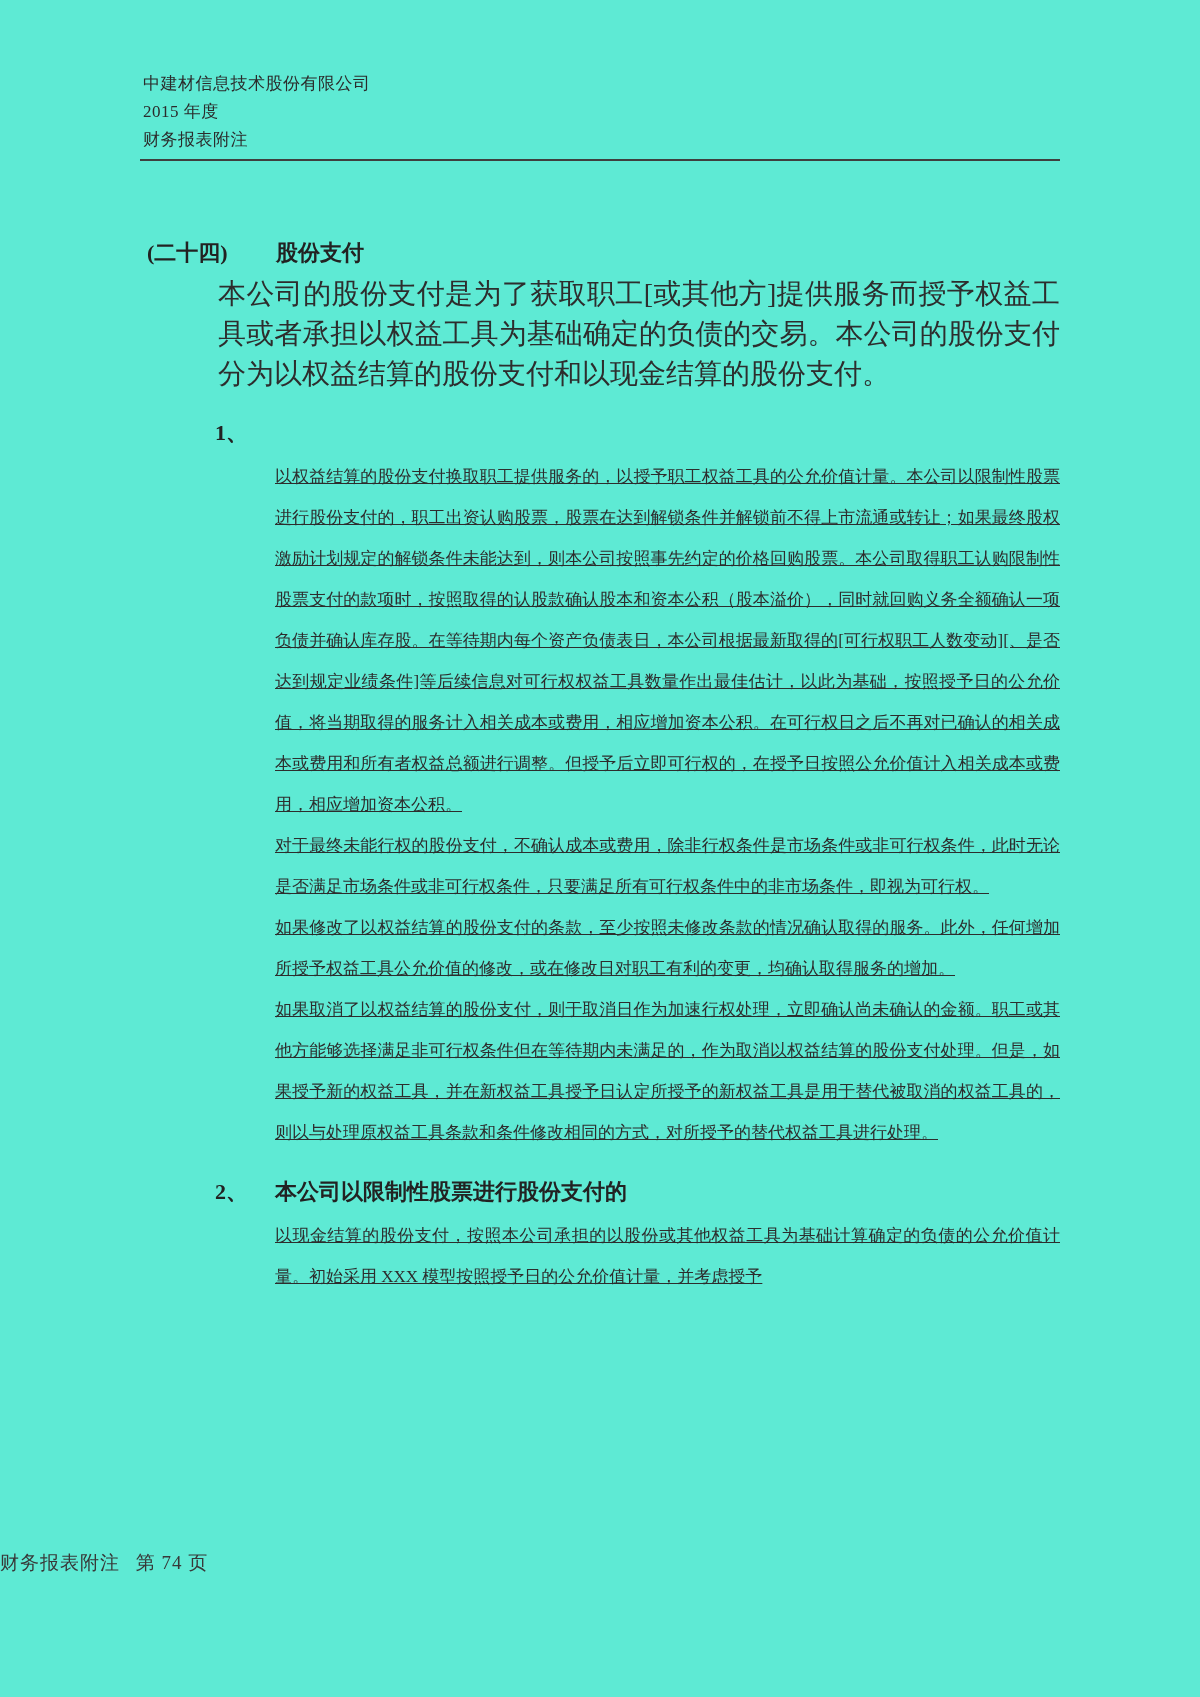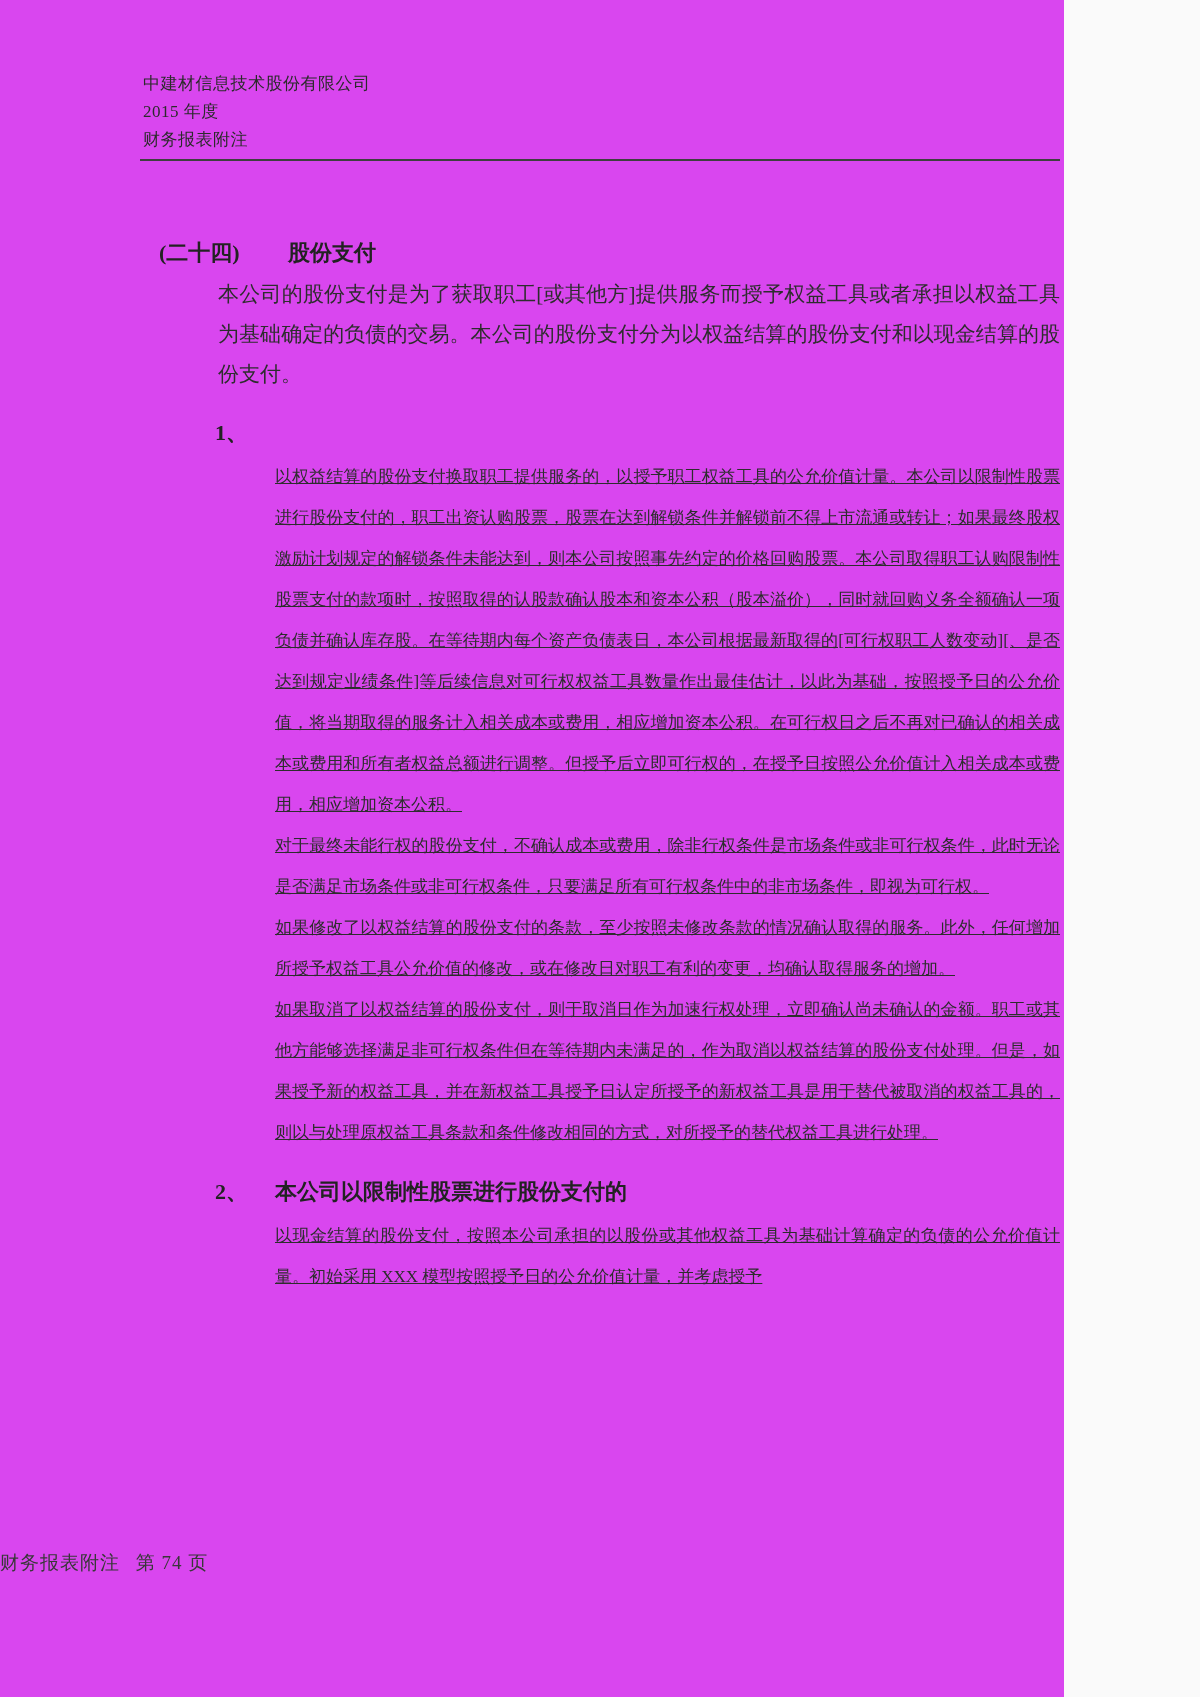--- a/index.html
+++ b/index.html
@@ -2,23 +2,23 @@
 <html lang="zh"><head>
 <meta charset="utf-8">
 <style>
   html, body {
     margin: 0;
     padding: 0;
     background: #fafafa;
   }
   .page {
     position: relative;
-    width: 1064px;
+    width: 1200px;
     height: 1697px;
-    background: #d946ef;
+    background: #5eead4;
     font-family: "Liberation Serif", "DejaVu Serif", serif;
     color: #2d2d2d;
     overflow: hidden;
   }
   .doc-header {
     position: absolute;
     left: 143px;
     top: 70px;
     font-size: 17px;
     line-height: 28px;
@@ -37,28 +37,28 @@
     position: absolute;
     left: 143px;
     top: 238px;
     width: 918px;
   }
   .section-head {
     display: flex;
     font-weight: bold;
     font-size: 22px;
     line-height: 30px;
-    margin: 0 0 6px 16px;
+    margin: 0 0 6px 4px;
     color: #222;
   }
   .section-num { width: 129px; flex: 0 0 auto; }
   .intro {
     margin: 0 0 0 75px;
     width: 842px;
-    font-size: 21px;
+    font-size: 28px;
     line-height: 40px;
     text-align: justify;
     color: #2d2d2d;
   }
   .subsection { margin-top: 24px; }
   .sub-head {
     display: flex;
     font-weight: bold;
     font-size: 22px;
     line-height: 30px;

